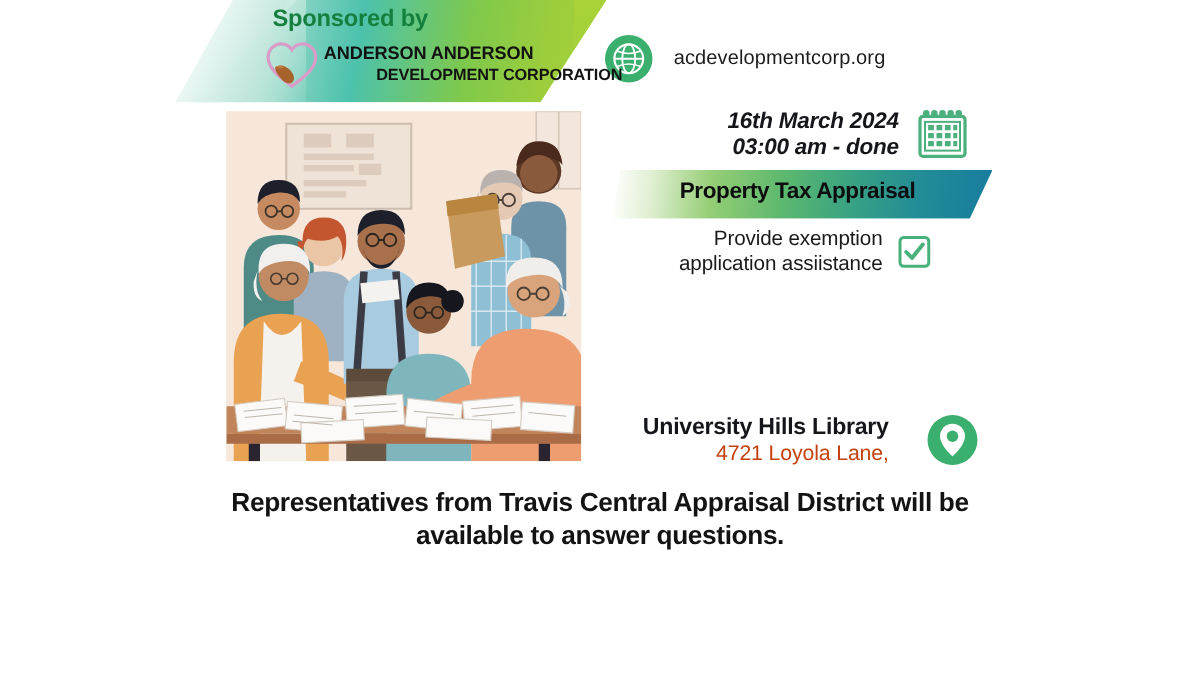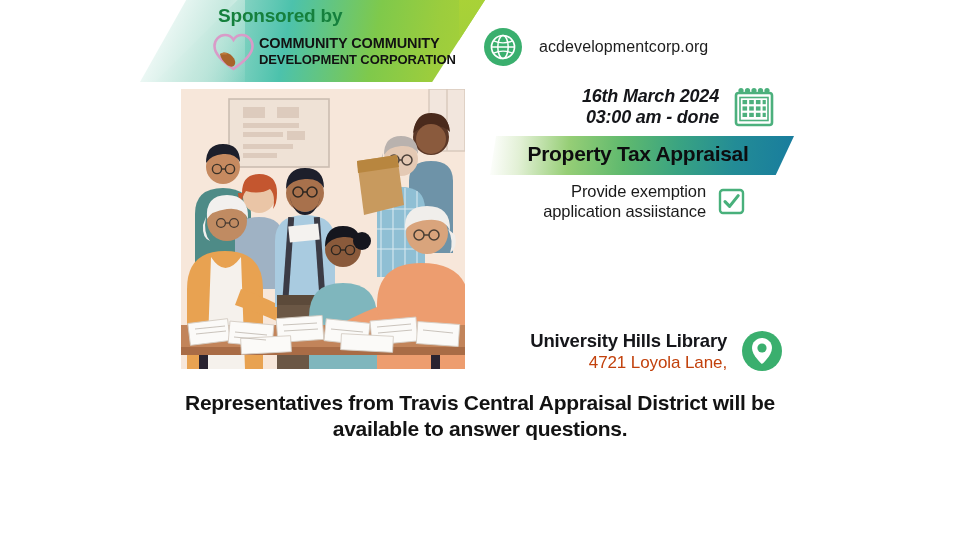--- a/index.html
+++ b/index.html
@@ -81,20 +81,21 @@
     color: #121212;
     letter-spacing: -0.1px;
     white-space: nowrap;
   }
   .logo-line2 {
     font-size: 13px;
     font-weight: bold;
     color: #121212;
     letter-spacing: -0.1px;
     white-space: nowrap;
+    margin-left: 42px;
   }
 
   
   .website-row {
     position: absolute;
     left: 483px;
     top: 27px;
     display: flex;
     align-items: center;
     gap: 16px;
@@ -165,21 +166,21 @@
         rgba(24,124,158,1) 100%);
     -webkit-clip-path: polygon(2% 0%, 100% 0%, 94% 100%, 0% 100%);
     clip-path: polygon(2% 0%, 100% 0%, 94% 100%, 0% 100%);
   }
   .title-banner-text {
     position: absolute;
     left: 0;
     right: 0;
     top: 6px;
     text-align: center;
-    font-size: 21px;
+    font-size: 18px;
     font-weight: bold;
     color: #0d0d0f;
     letter-spacing: -0.3px;
     padding-right: 8px;
   }
 
   
   .bullets {
     position: absolute;
     left: 470px;
@@ -204,23 +205,23 @@
   }
   .check-icon { width: 27px; height: 27px; flex: 0 0 27px; }
 
   
   .location-row {
     position: absolute;
     left: 505px;
     top: 330px;
     width: 278px;
     display: flex;
-    align-items: flex-start;
+    align-items: center;
     justify-content: flex-end;
-    gap: 14px;
+    gap: 30px;
     z-index: 4;
   }
   .location-text { text-align: right; }
   .location-name {
     font-size: 18.5px;
     font-weight: bold;
     color: #15161a;
     line-height: 22px;
     letter-spacing: -0.2px;
   }
@@ -257,21 +258,21 @@
   <div class="sponsored-by">Sponsored by</div>
   <div class="logo-row">
     <span class="heart-logo">
       <svg viewBox="0 0 47 44" width="47" height="44">
         <path d="M23.5 40 C12 31.5 4.5 25 4.5 17 C4.5 10.5 9.5 6 15 6 C18.8 6 21.8 8 23.5 10.8 C25.2 8 28.2 6 32 6 C37.5 6 42.5 10.5 42.5 17 C42.5 25 35 31.5 23.5 40 Z" fill="none" stroke="#d99bc8" stroke-width="2.6"></path>
         <path d="M10 25 C14 22 18.5 23.5 22 27 C25 30 26 33.5 24.5 36 C23 38.5 19.5 38 16.5 35.5 C13 32.5 10.5 28.5 10 25 Z" fill="#a8632c"></path>
         <path d="M10 25 C12.5 23.2 15.5 23.4 18 25 C15.5 25.6 12.8 25.8 10 25 Z" fill="#c07c3d"></path>
       </svg>
     </span>
     <span class="logo-text">
-      <span class="logo-line1">COMMUNITY COMMUNITY</span><br>
+      <span class="logo-line1">ANDERSON ANDERSON</span><br>
       <span class="logo-line2">DEVELOPMENT CORPORATION</span>
     </span>
   </div>
 </div>
 
 <div class="website-row">
   <span class="globe-icon">
     <svg viewBox="0 0 40 40" width="40" height="40">
       <circle cx="20" cy="20" r="19" fill="#3aaf6e"></circle>
       <circle cx="20" cy="20" r="11.5" fill="none" stroke="#ffffff" stroke-width="1.7"></circle>

